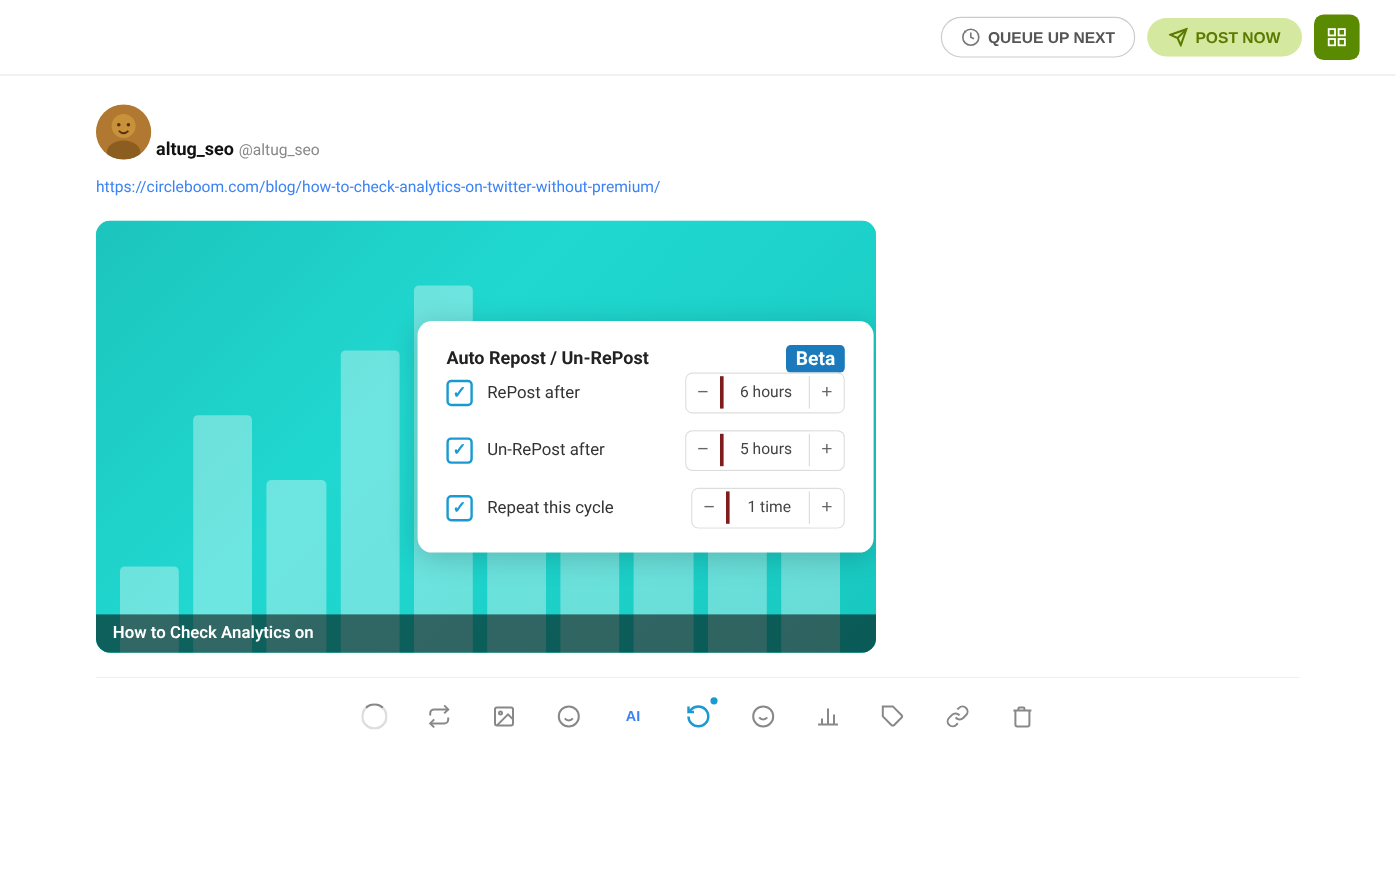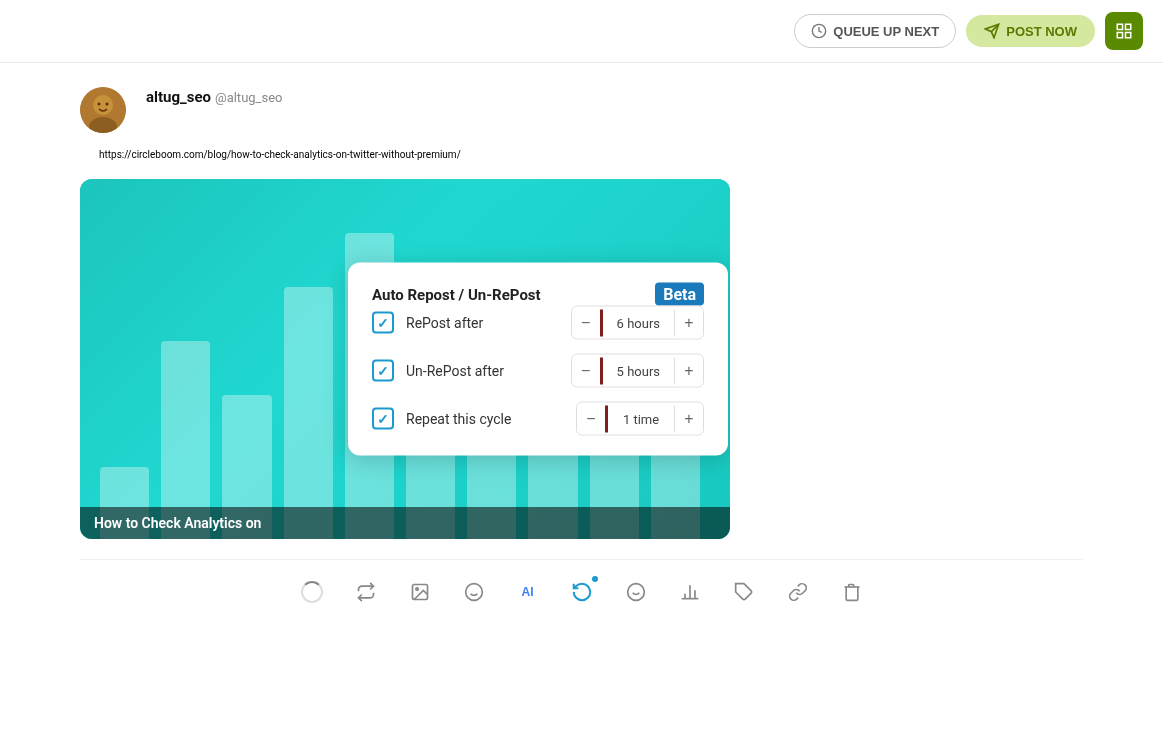--- a/index.html
+++ b/index.html
@@ -9,21 +9,21 @@
       color: #333;
       width: 1163px;
       min-height: 738px;
     }
 
     
     .top-bar {
       display: flex;
       justify-content: flex-end;
       align-items: center;
-      padding: 12px 20px;
+      padding: 12px 30px;
       border-bottom: 1px solid #e8e8e8;
       gap: 10px;
     }
 
     .btn-queue {
       display: flex;
       align-items: center;
       gap: 6px;
       padding: 8px 16px;
       border: 1.5px solid #ccc;
@@ -65,22 +65,22 @@
     }
 
     
     .main-content {
       padding: 24px 80px;
     }
 
     
     .post-header {
       display: flex;
-      align-items: flex-start;
-      gap: 20px;
+      align-items: flex-end;
+      gap: 4px;
       margin-bottom: 14px;
     }
 
     
     .avatar-face {
       width: 46px;
       height: 46px;
       border-radius: 50%;
       background: radial-gradient(circle at 50% 40%, #c8a060 60%, #a07040 100%);
       position: relative;
@@ -112,27 +112,26 @@
       text-decoration-color: #e05050;
       text-decoration-style: wavy;
     }
     .post-text span.underline-blue {
       text-decoration: underline;
       text-decoration-color: #3060c0;
       text-decoration-style: wavy;
     }
 
     .post-link {
-      color: #000000;
-      font-size: 10px;
+      color: #3b82f6;
+      font-size: 13px;
       text-decoration: none;
       display: block;
       margin-bottom: 16px;
       line-height: 1.6;
-      margin-left: 19px;
     }
 
     
     .post-image-container {
       width: 650px;
       height: 360px;
       border-radius: 12px;
       overflow: hidden;
       position: relative;
       background: #20d0c8;

